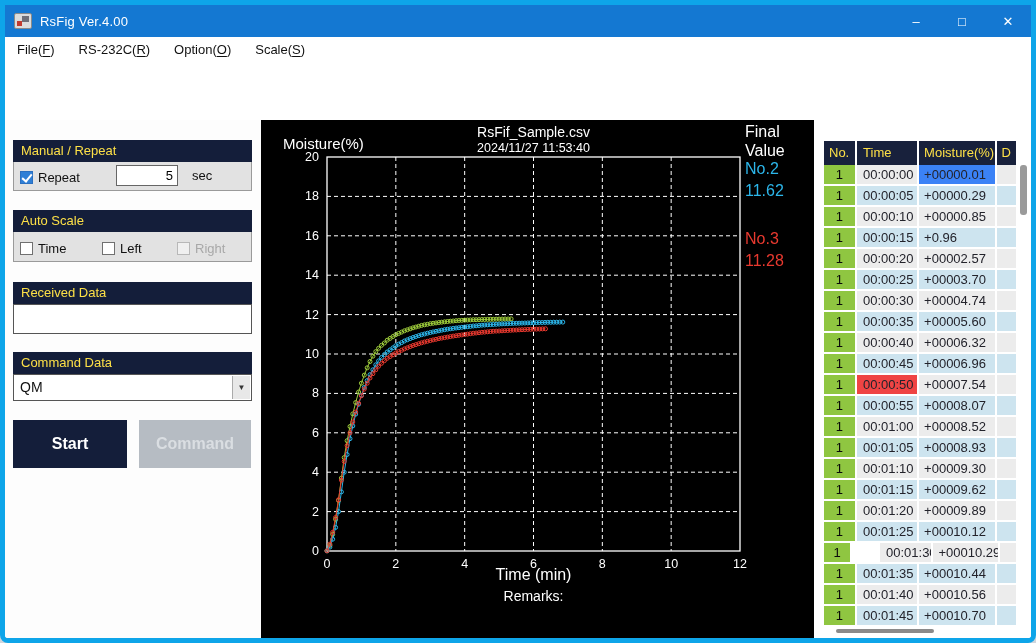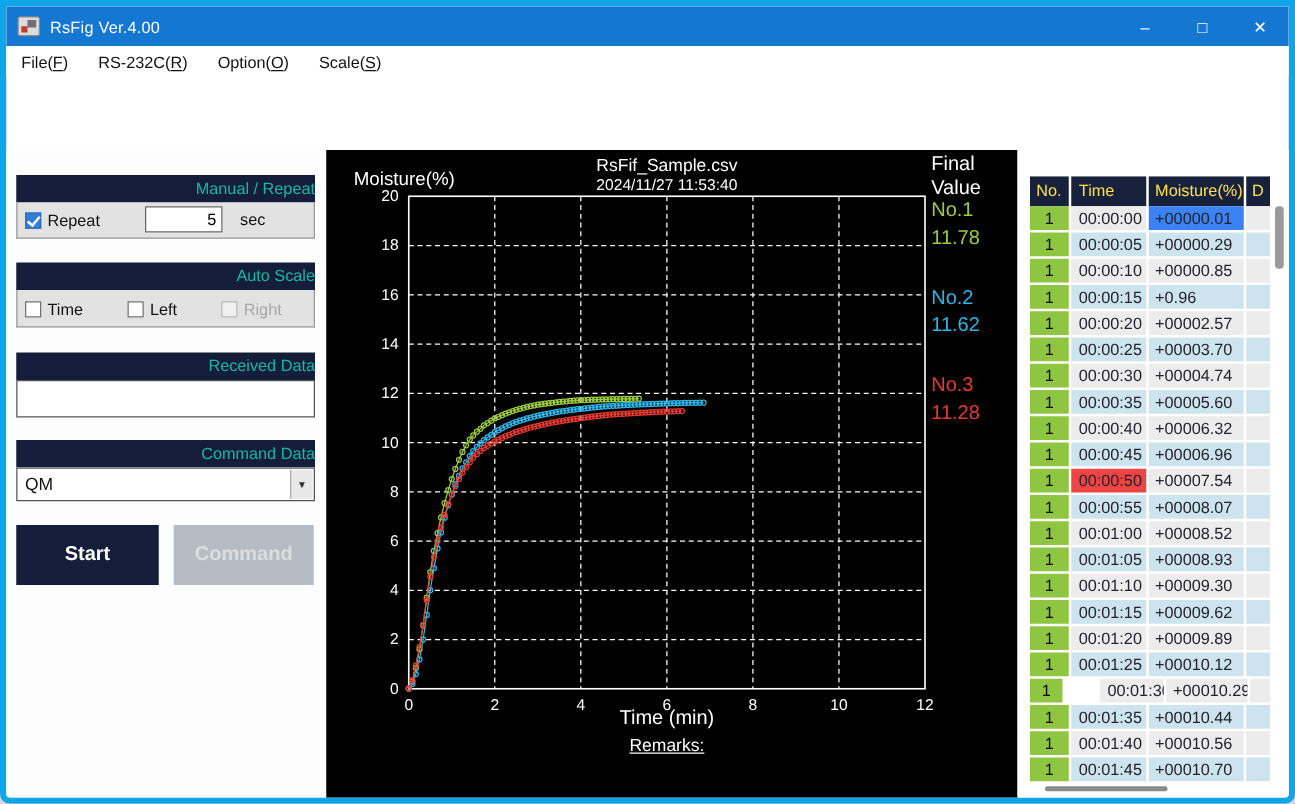--- a/index.html
+++ b/index.html
@@ -21,21 +21,21 @@
   #menubar{position:absolute;left:0;top:32px;width:100%;height:24px;background:#fff;display:flex;align-items:center;font-size:13px;color:#111;}
   .menu-item{padding:0 12px;height:100%;display:flex;align-items:center;}
   .menu-item u{text-underline-offset:2px;}
   
   #banner{position:absolute;left:0;top:56px;width:100%;height:59px;background:#18213c;}
   #logo{position:absolute;left:28px;top:6px;color:#fff;font-family:"DejaVu Serif",serif;font-style:italic;font-weight:bold;font-size:40px;letter-spacing:-3px;transform:scaleX(1.15);transform-origin:left;}
   
   #main{position:absolute;left:0;top:115px;width:1036px;height:528px;}
   
   #left-panel{position:absolute;left:0;top:0;width:256px;height:528px;background:#fdfdfd;}
-  .group-header{position:absolute;left:8px;width:239px;height:22px;background:#141e3a;color:#14b8a6;font-size:13px;line-height:22px;padding-left:8px;text-align:right;}
+  .group-header{position:absolute;left:8px;width:239px;height:22px;background:#141e3a;color:#fde047;font-size:13px;line-height:22px;padding-left:8px;}
   .group-body{position:absolute;left:8px;width:239px;background:#e2e2e2;border:1px solid #9a9a9a;border-top:none;}
   .cb{width:13px;height:13px;border:1px solid #707070;background:#fff;display:inline-block;vertical-align:-2px;margin-right:5px;position:relative;}
   .cb.checked{background:#2f7fd6;border-color:#2a6fc0;}
   .cb.checked::after{content:"";position:absolute;left:3px;top:0;width:4px;height:8px;border:solid #fff;border-width:0 2px 2px 0;transform:rotate(40deg);}
   .cb.disabled{border-color:#b8b8b8;background:#f0f0f0;}
   .cb-label{font-size:13px;color:#111;}
   .cb-label.disabled{color:#a8a8a8;}
   #repeat-input{position:absolute;left:102px;top:3px;width:62px;height:21px;border:1px solid #666;font-size:13px;text-align:right;padding-right:4px;font-family:"Liberation Sans",sans-serif;}
   #repeat-unit{position:absolute;left:178px;top:6px;font-size:13px;color:#111;}
   #received-input{position:absolute;left:8px;width:239px;height:30px;border:1px solid #555;background:#fff;font-size:13px;padding:0 5px;font-family:"Liberation Sans",sans-serif;}
@@ -44,21 +44,21 @@
   #combo-arrow{position:absolute;right:1px;top:1px;bottom:1px;width:18px;background:#e8e8e8;border-left:1px solid #aaa;display:flex;align-items:center;justify-content:center;font-size:8px;color:#333;}
   .big-btn{position:absolute;top:300px;height:48px;border:none;font-family:"Liberation Sans",sans-serif;font-size:16px;font-weight:bold;cursor:default;}
   #start-btn{left:8px;width:114px;background:#141e3a;color:#fff;}
   #command-btn{left:134px;width:112px;background:#b6bcc3;color:#dadee2;}
   
   #chart-panel{position:absolute;left:256px;top:0;width:553px;height:528px;background:#000;color:#fff;}
   #chart-title{position:absolute;left:66px;top:4px;width:413px;text-align:center;font-size:14px;}
   #chart-subtitle{position:absolute;left:66px;top:21px;width:413px;text-align:center;font-size:12.5px;}
   #ylabel{position:absolute;left:22px;top:15px;font-size:15px;}
   #xlabel{position:absolute;left:66px;top:446px;width:413px;text-align:center;font-size:16px;}
-  #remarks{position:absolute;left:66px;top:468px;width:413px;text-align:center;font-size:14px;text-decoration:underline;}
+  #remarks{position:absolute;left:66px;top:468px;width:413px;text-align:center;font-size:14px;}
   #final-label{position:absolute;left:484px;top:2px;width:62px;font-size:16px;line-height:19px;color:#fff;}
   #final-entries{position:absolute;left:484px;top:38px;width:66px;}
   .final-entry{margin-bottom:26px;font-size:16px;line-height:22px;}
   
   #table-panel{position:absolute;left:809px;top:0;width:227px;height:528px;background:#fff;}
   #data-table{position:absolute;left:10px;top:21px;width:194px;height:489px;overflow:hidden;}
   .thead{display:flex;height:24px;}
   .th{background:#18213c;color:#fde047;font-size:13px;line-height:24px;padding-left:5px;margin-right:2px;overflow:hidden;white-space:nowrap;}
   .trow{display:flex;height:19px;margin-bottom:2px;}
   .td{font-size:13px;line-height:19px;margin-right:2px;overflow:hidden;white-space:nowrap;color:#23232b;}
@@ -387,24 +387,20 @@
           <circle cx="272.5" cy="209.2" r="2" fill="none" stroke="#e8392f" stroke-width="1"></circle>
           <circle cx="275.5" cy="209.1" r="2" fill="none" stroke="#e8392f" stroke-width="1"></circle>
           <circle cx="278.5" cy="209.0" r="2" fill="none" stroke="#e8392f" stroke-width="1"></circle>
           <circle cx="281.5" cy="208.9" r="2" fill="none" stroke="#e8392f" stroke-width="1"></circle>
           <circle cx="284.5" cy="208.8" r="2" fill="none" stroke="#e8392f" stroke-width="1"></circle>
         </svg>
       <div id="xlabel">Time (min)</div>
       <div id="remarks">Remarks:</div>
       <div id="final-label">Final Value</div>
       <div id="final-entries">
-          <div class="final-entry" style="color: rgb(157, 203, 59);">
-            <div>No.1</div>
-            <div>11.78</div>
-          </div>
           <div class="final-entry" style="color: rgb(44, 182, 234);">
             <div>No.2</div>
             <div>11.62</div>
           </div>
           <div class="final-entry" style="color: rgb(232, 57, 47);">
             <div>No.3</div>
             <div>11.28</div>
           </div>
         </div>
     </div>

